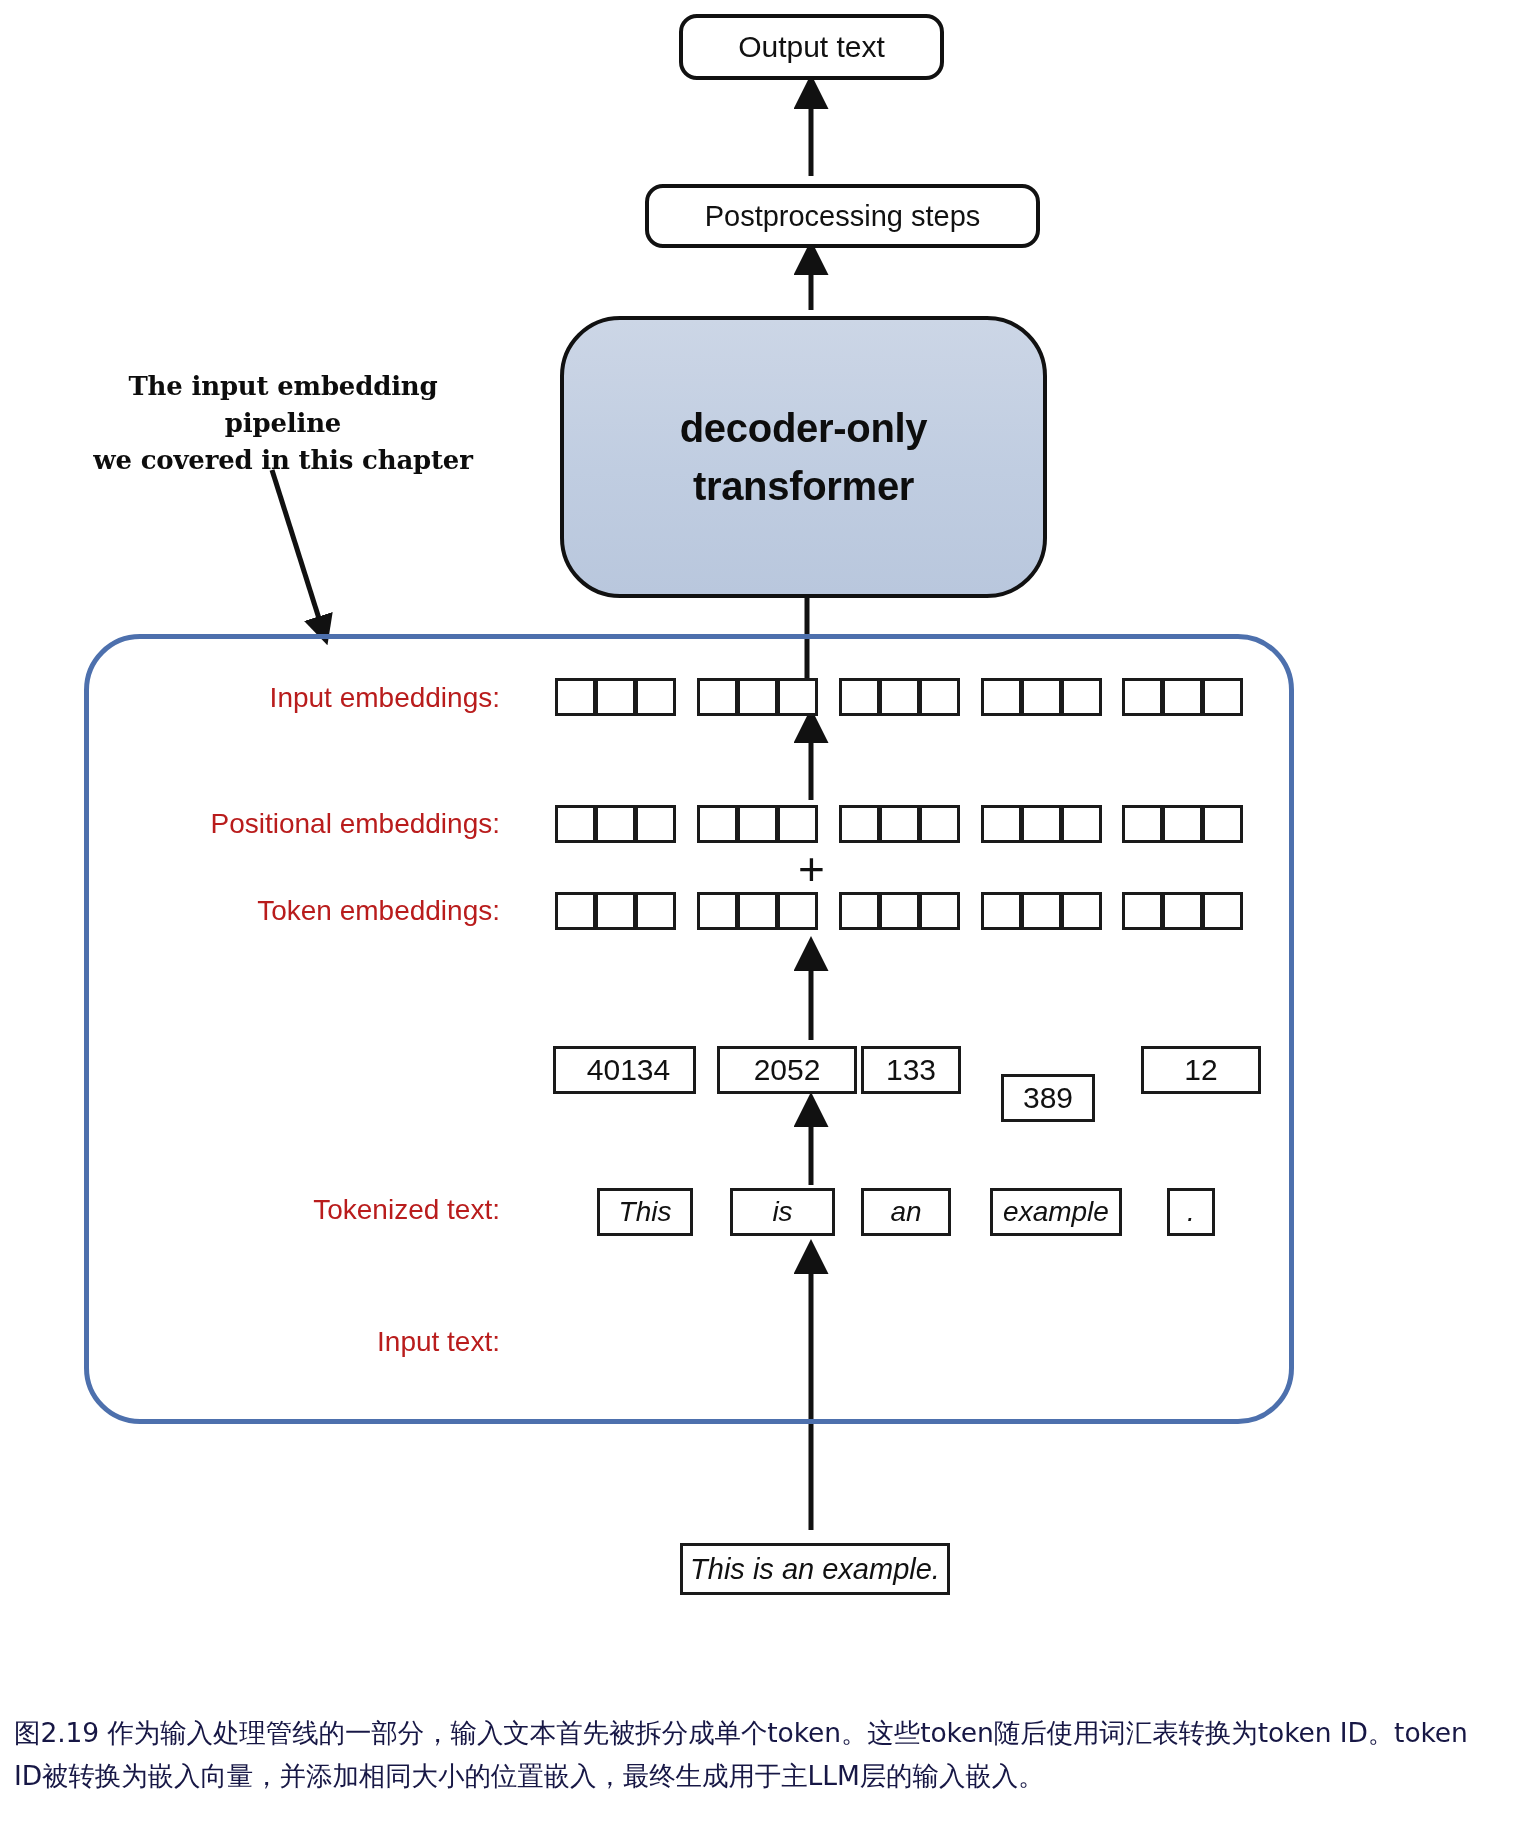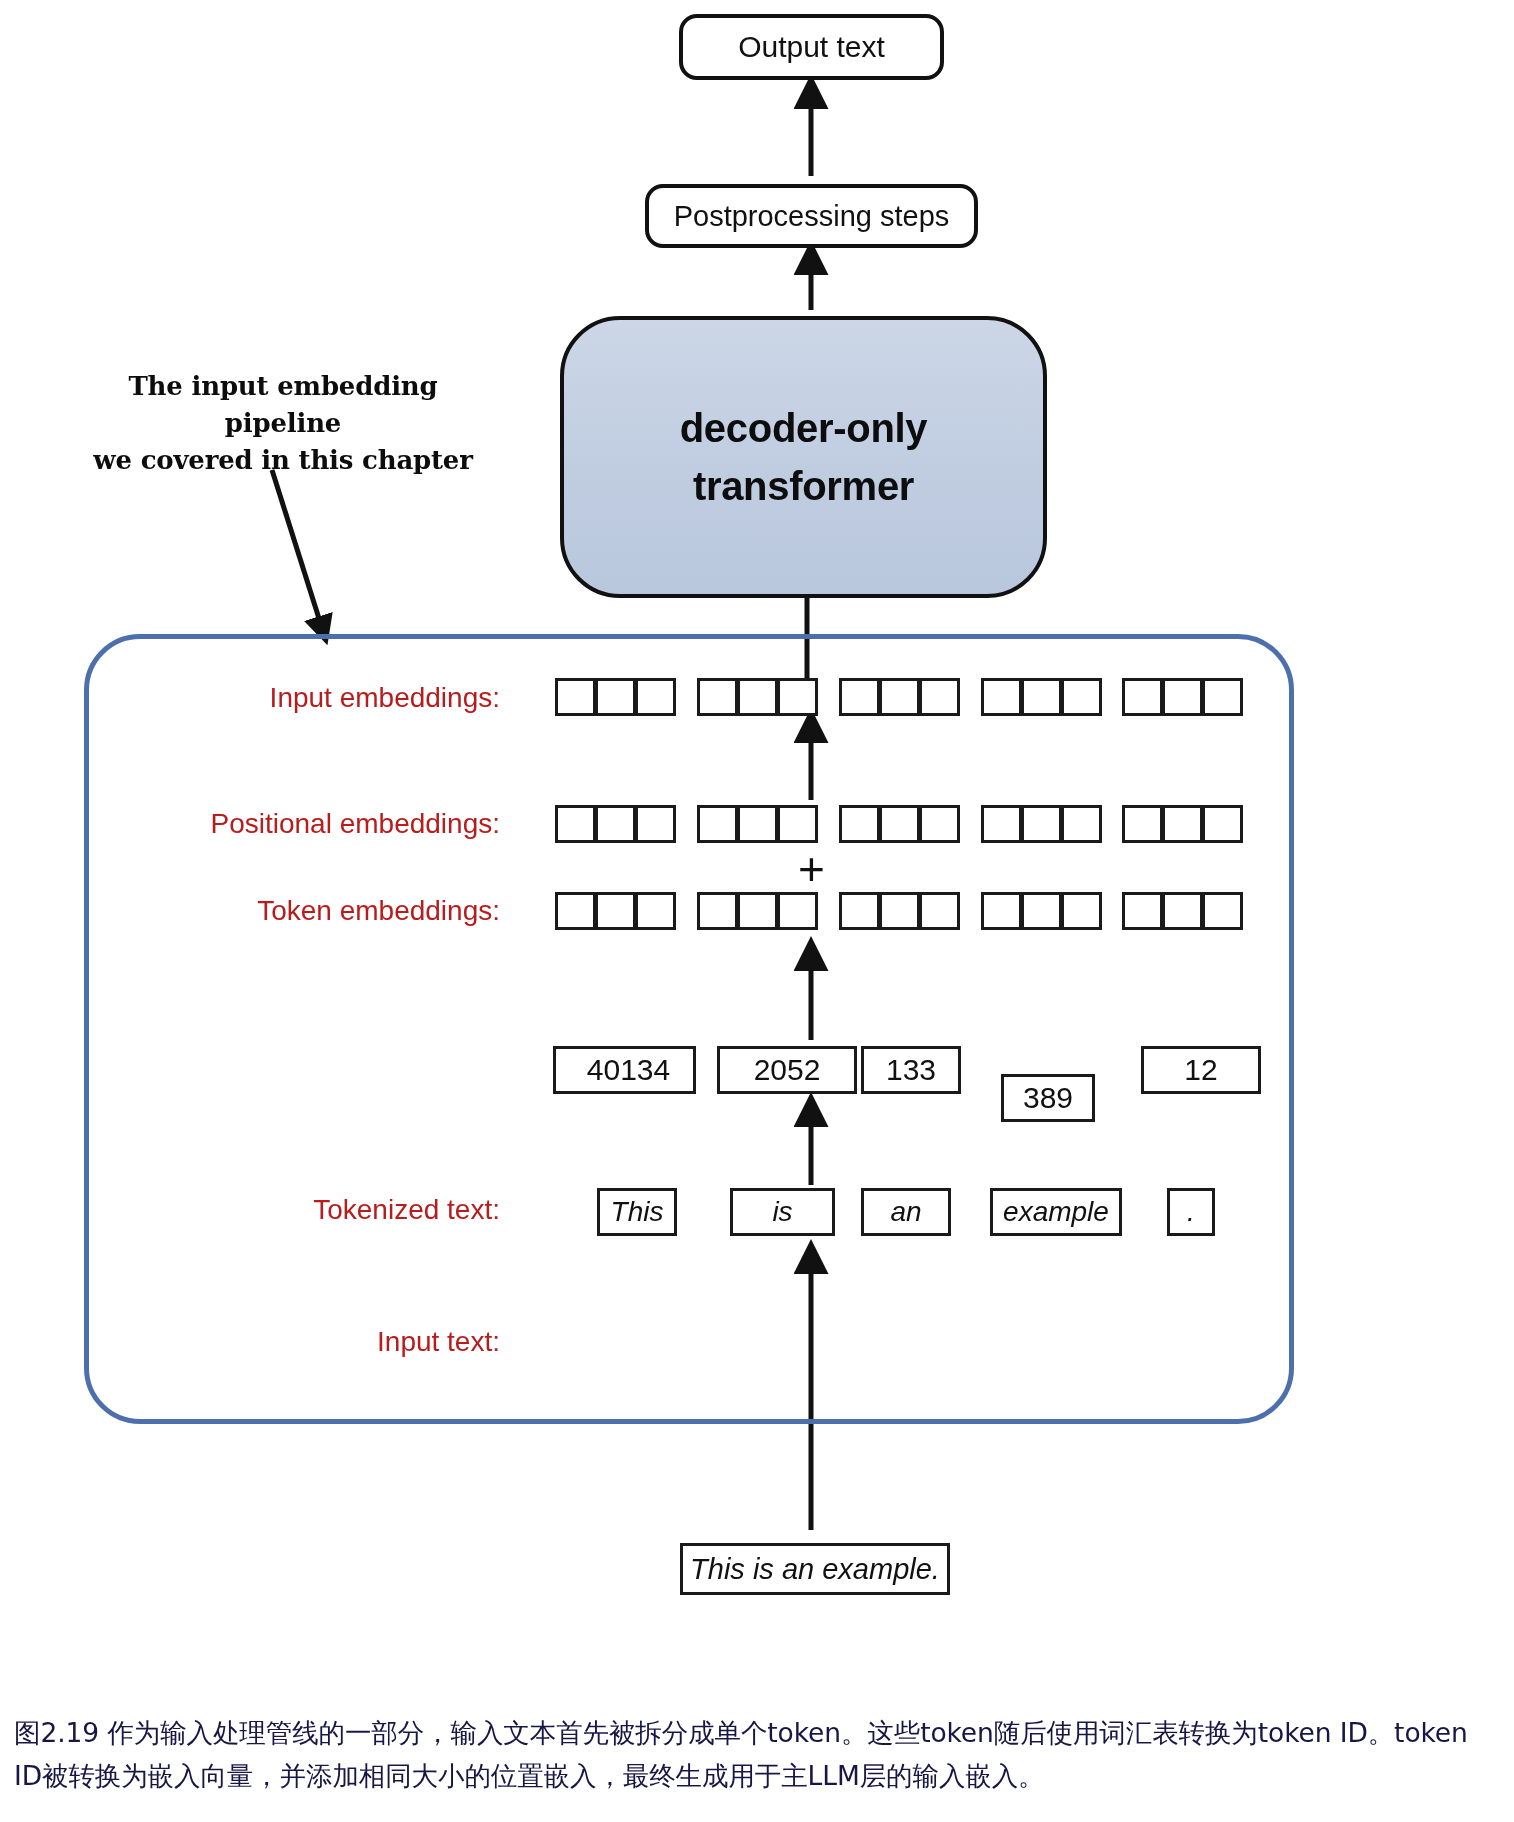--- a/index.html
+++ b/index.html
@@ -13,21 +13,21 @@
   .pill{
     position:absolute;
     border:4px solid #111;
     border-radius:18px;
     background:#fff;
     display:flex;align-items:center;justify-content:center;
     box-sizing:border-box;
     color:#111;
   }
   #output-text-box{left:679px;top:14px;width:265px;height:66px;font-size:30px;}
-  #postprocessing-box{left:645px;top:184px;width:333px;height:64px;font-size:29px;}
+  #postprocessing-box{left:645px;top:184px;width:395px;height:64px;font-size:29px;}
 
   
   #transformer-box{
     position:absolute;left:560px;top:316px;width:487px;height:282px;
     border:4px solid #111;border-radius:60px;
     background:linear-gradient(180deg,#ccd6e6 0%,#c0cde1 55%,#b9c7dd 100%);
     box-sizing:border-box;
     display:flex;align-items:center;justify-content:center;
   }
   #transformer-label{
@@ -245,21 +245,21 @@
       </div>
       <div class="val-box tokenid" style="left: 1001px; width: 94px; top: 1074px;">
         <span>389</span>
       </div>
       <div class="val-box tokenid" style="left: 1141px; width: 120px; top: 1046px;">
         <span>12</span>
       </div>
     </div>
 
   <div id="row-tokenized-text">
-      <div class="val-box tokbox" style="left: 597px; width: 80px; top: 1188px;">
+      <div class="val-box tokbox" style="left: 597px; width: 96px; top: 1188px;">
         <span>This</span>
       </div>
       <div class="val-box tokbox" style="left: 730px; width: 105px; top: 1188px;">
         <span>is</span>
       </div>
       <div class="val-box tokbox" style="left: 861px; width: 90px; top: 1188px;">
         <span>an</span>
       </div>
       <div class="val-box tokbox" style="left: 990px; width: 132px; top: 1188px;">
         <span>example</span>

